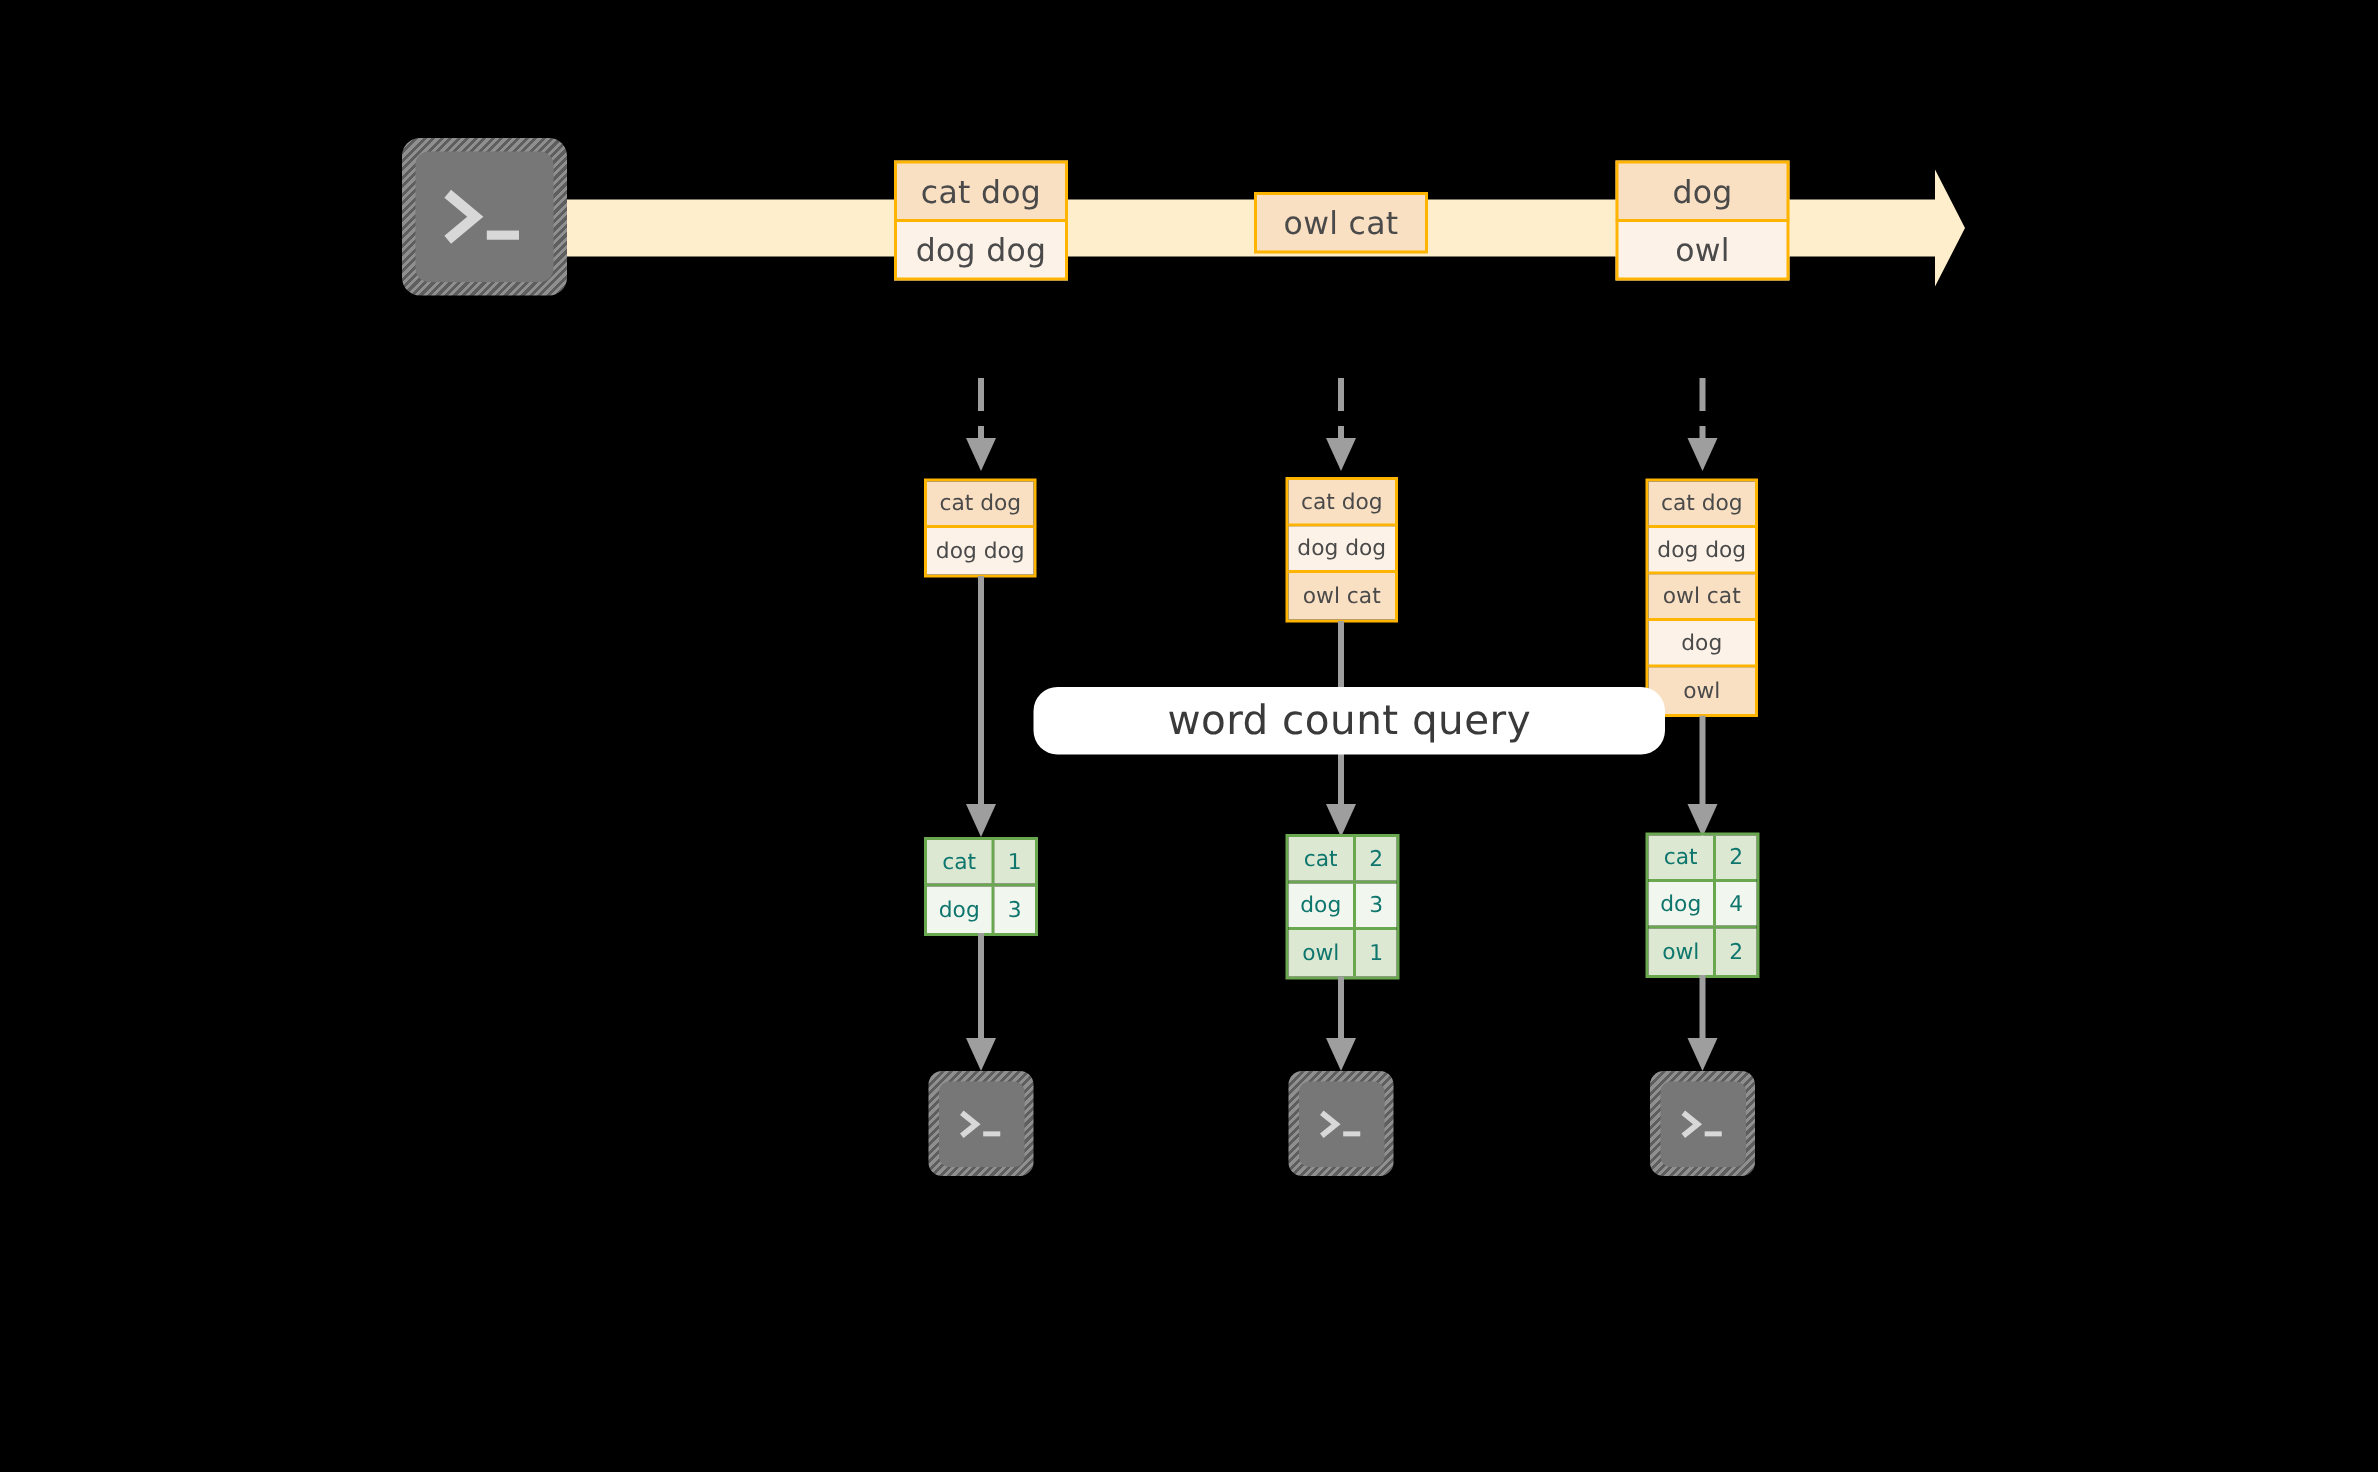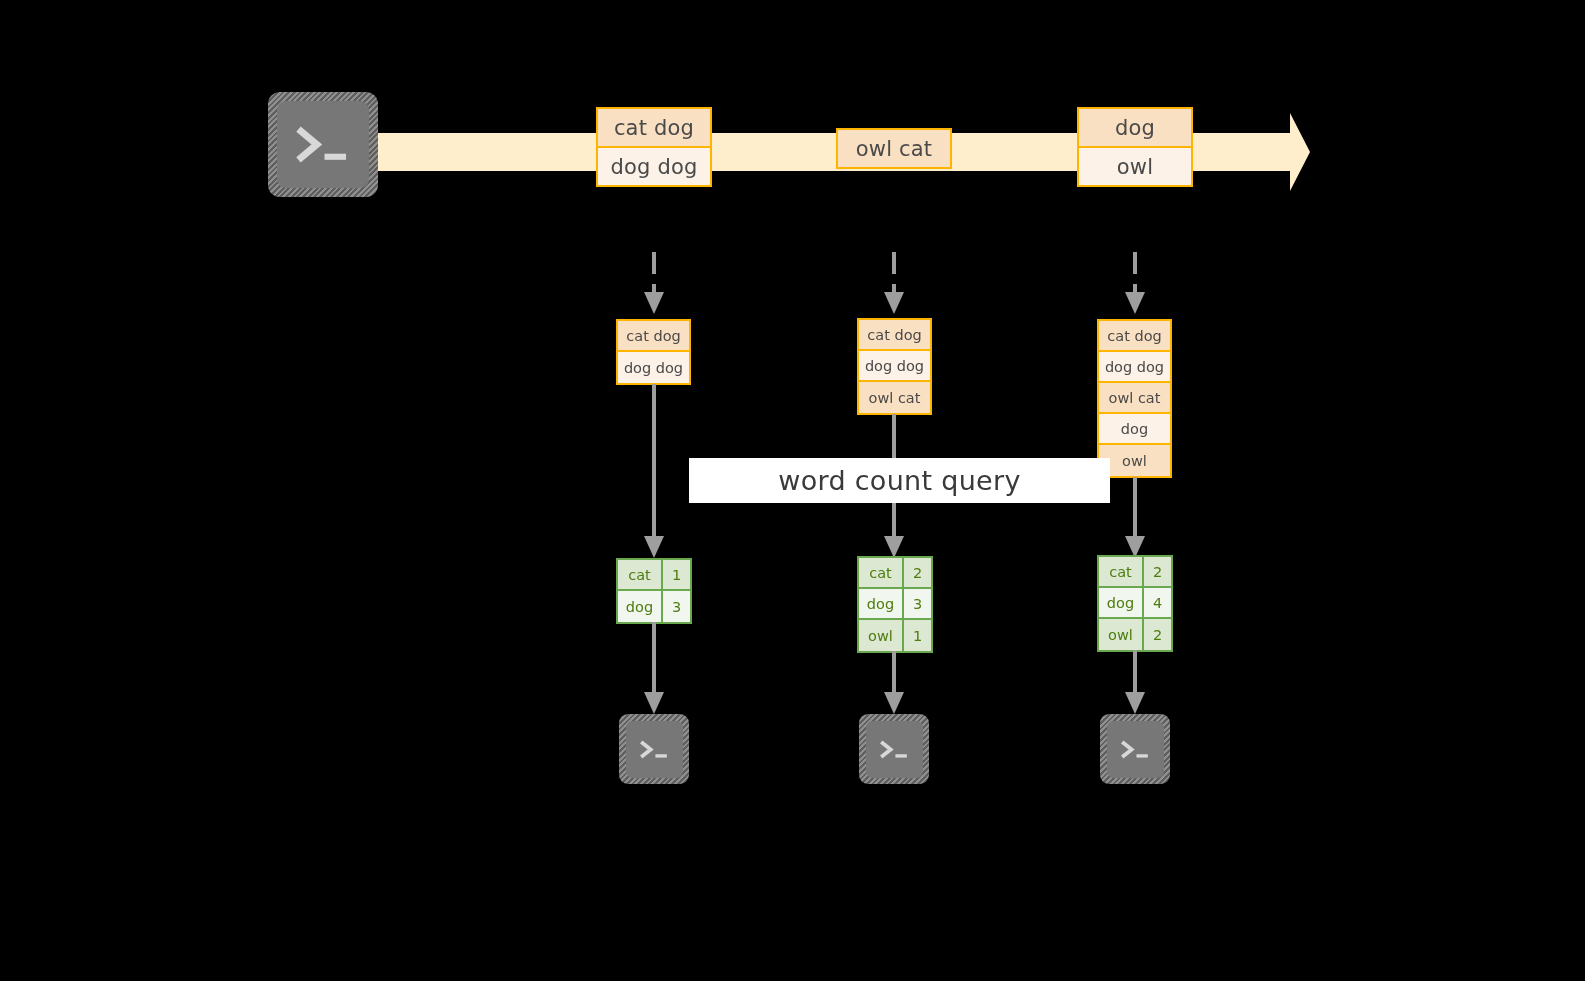--- a/index.html
+++ b/index.html
@@ -116,41 +116,42 @@
     border-bottom: 2px solid #6aa84f;
     height: 31px;
   }
   .gtab-row:last-child { border-bottom: none; }
   .gtab-key, .gtab-val {
     box-sizing: border-box;
     display: flex;
     align-items: center;
     justify-content: center;
     font-size: 14.5px;
-    color: #4d7c0f;
+    color: #0f766e;
   }
   .gtab-key {
     width: 45px;
     border-right: 2px solid #6aa84f;
   }
   .gtab-val { width: 27px; }
   .gtab-row.dark  .gtab-key, .gtab-row.dark  .gtab-val { background: #dce8d2; }
   .gtab-row.light .gtab-key, .gtab-row.light .gtab-val { background: #f1f6ee; }
 
   
   .banner {
     position: absolute;
     background: #ffffff;
     display: flex;
     align-items: center;
     justify-content: center;
     font-size: 27px;
     color: #3a3a3a;
     white-space: nowrap;
     letter-spacing: .3px;
+    border-radius: 16px;
   }
 
   
   .conn { position: absolute; pointer-events: none; }
 </style>
 </head>
 <body>
 
 <div class="canvas">
 

